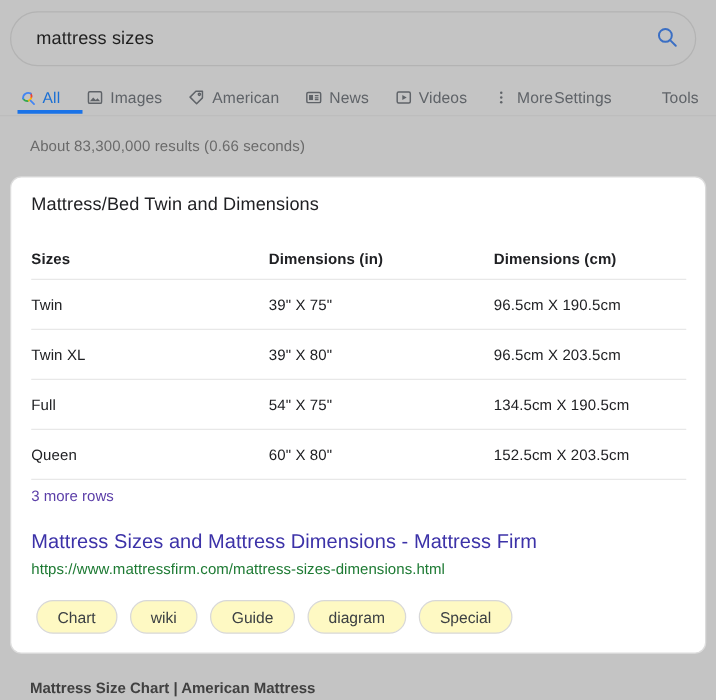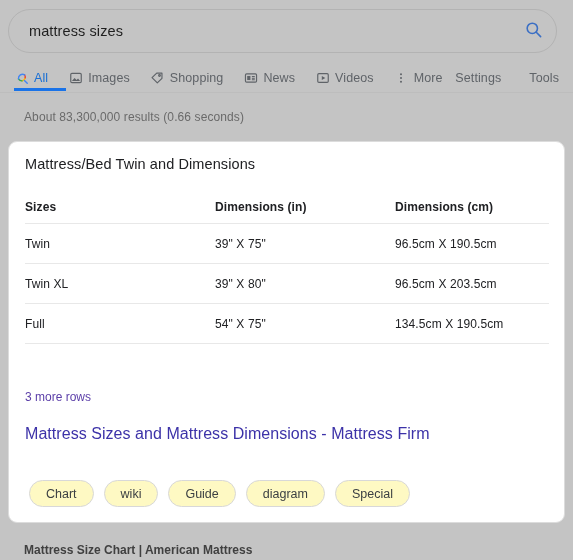--- a/index.html
+++ b/index.html
@@ -110,21 +110,21 @@
     position: absolute;
     right: 14px;
     top: 0;
     display: flex;
     align-items: center;
     height: 30px;
   }
   .nav-right .nav-link {
     font-size: 12.5px;
     color: #5f6368;
-    margin-left: 28px;
+    margin-left: 40px;
     cursor: pointer;
     letter-spacing: 0.1px;
   }
 
   
   .result-stats {
     position: absolute;
     left: 24px;
     top: 110px;
     font-size: 12px;
@@ -287,21 +287,21 @@
       <span class="tab-label">Images</span>
     </div>
 
     <div class="nav-tab">
       <span class="tab-icon">
         <svg width="14" height="14" viewBox="0 0 24 24" fill="none" stroke="#5f6368" stroke-width="2" stroke-linejoin="round">
           <path d="M3.5 11.5 L11.5 3.5 L20.5 3.5 L20.5 12.5 L12.5 20.5 Z"></path>
           <circle cx="16.3" cy="7.7" r="1.5"></circle>
         </svg>
       </span>
-      <span class="tab-label">Shopping</span>
+      <span class="tab-label">American</span>
     </div>
 
     <div class="nav-tab">
       <span class="tab-icon">
         <svg width="14" height="14" viewBox="0 0 24 24" fill="none" stroke="#5f6368" stroke-width="2">
           <rect x="2.5" y="5" width="19" height="14" rx="2"></rect>
           <rect x="5.5" y="8.5" width="5.5" height="7" fill="#5f6368" stroke="none"></rect>
           <line x1="13.5" y1="9.5" x2="18.5" y2="9.5" stroke-width="1.8"></line>
           <line x1="13.5" y1="12.5" x2="18.5" y2="12.5" stroke-width="1.8"></line>
           <line x1="13.5" y1="15" x2="18.5" y2="15" stroke-width="1.8"></line>
@@ -363,25 +363,31 @@
       <div class="cell c1">39" X 80"</div>
       <div class="cell c2">96.5cm X 203.5cm</div>
     </div>
 
     <div class="trow">
       <div class="cell c0">Full</div>
       <div class="cell c1">54" X 75"</div>
       <div class="cell c2">134.5cm X 190.5cm</div>
     </div>
 
+    <div class="trow">
+      <div class="cell c0">Queen</div>
+      <div class="cell c1">60" X 80"</div>
+      <div class="cell c2">152.5cm X 203.5cm</div>
+    </div>
   </div>
 
   <div class="more-rows">3 more rows</div>
 
   <div class="res-title">Mattress Sizes and Mattress Dimensions - Mattress Firm</div>
+  <div class="res-url">https://www.mattressfirm.com/mattress-sizes-dimensions.html</div>
 
   <div class="chips">
     <div class="chip">Chart</div>
     <div class="chip">wiki</div>
     <div class="chip">Guide</div>
     <div class="chip">diagram</div>
     <div class="chip">Special</div>
   </div>
 </div>
 

